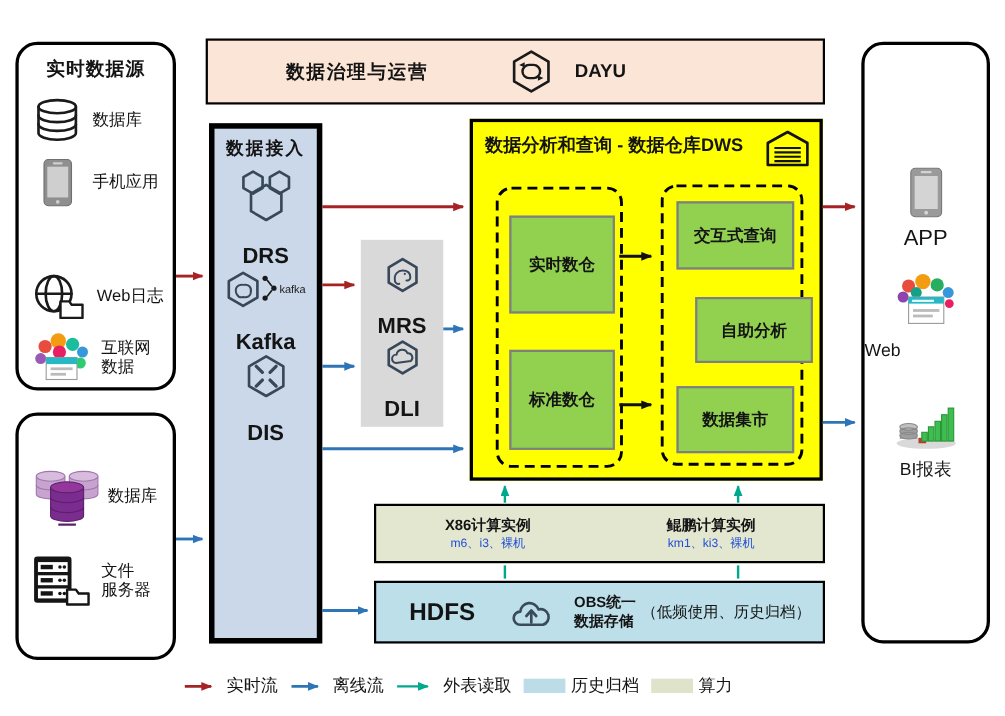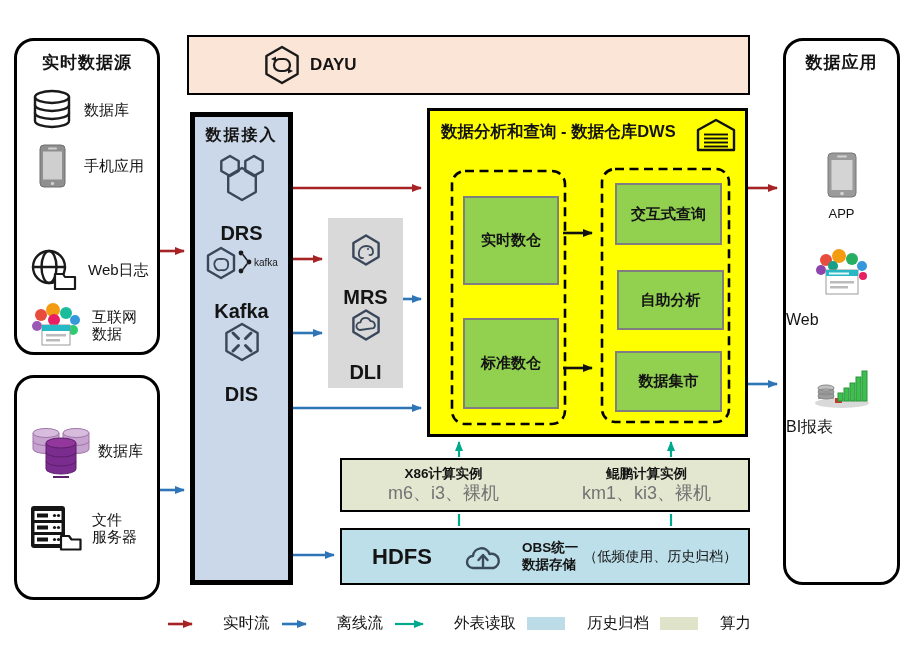--- a/index.html
+++ b/index.html
@@ -6,40 +6,40 @@
 #canvas{position:relative;width:914px;height:651px;background:#fff;font-family:"Liberation Sans","DejaVu Sans",sans-serif;color:#141414;overflow:hidden}
 .abs{position:absolute;box-sizing:border-box}
 svg{display:block}
 svg text{font-family:"Liberation Sans","DejaVu Sans",sans-serif}
 .pill{border:3px solid #000;border-radius:20px;background:#fff}
 .pill-title{font-weight:bold;font-size:17px;text-align:center;letter-spacing:1px;margin-top:10px}
 .src-row{position:absolute;left:12px;display:flex;align-items:center;gap:9px}
 .src-label{font-size:15px;white-space:pre-line;line-height:1.15}
 #gov{left:187px;top:35px;width:563px;height:60px;background:var(--governance-bg,#FBE5D6);border:2px solid #000;display:flex;align-items:center}
 #gov .t{font-size:17px;font-weight:bold;margin-left:71px;letter-spacing:1.5px}
-#gov .dayu{display:flex;align-items:center;gap:8px;margin-left:73px}
+#gov .dayu{display:flex;align-items:center;gap:20px;margin-left:73px}
 #gov .dayu .n{font-size:17px;font-weight:bold}
 #ing{left:190px;top:112px;width:103px;height:473px;background:var(--ingestion-bg,#CBD8EA);border:5px solid #000000}
 #ing .t{font-size:16px;font-weight:bold;text-align:center;margin-top:8px;letter-spacing:2px}
 .svc{position:absolute;left:0;width:100%;display:flex;flex-direction:column;align-items:center}
 .svc .n{font-weight:bold;font-size:20px;margin-top:14px}
 #proc{left:328px;top:218px;width:75px;height:170px;background:var(--gray-box-bg,#D9D9D9)}
 #dws{left:427px;top:108px;width:321px;height:329px;background:var(--dws-bg,#FFFF00);border:3px solid #000}
 #dws .t{position:absolute;left:11px;top:10px;font-size:16.5px;font-weight:bold}
 .module{position:absolute;background:var(--green-box,#92D050);border:2px solid var(--green-box-border,#7F7F7F);display:flex;align-items:center;justify-content:center;font-weight:bold;font-size:15px}
 #comp{left:340px;top:458px;width:410px;height:54px;background:var(--compute-bg,#E3E7D0);border:2px solid #000;display:flex}
 #comp .col{flex:1;display:flex;flex-direction:column;align-items:center;justify-content:center;line-height:1.3}
 #comp .ct{font-size:13.5px;font-weight:bold}
-#comp .cs{font-size:18px;color:#737373}
+#comp .cs{font-size:11px;color:#1d4ed8}
 #hdfs{left:340px;top:528px;width:410px;height:57px;background:var(--hdfs-bg,#BCDFE9);border:2px solid #000;display:flex;align-items:center}
 #hdfs .h{font-size:22px;font-weight:bold;margin-left:30px}
 #hdfs .obs{font-size:13.5px;font-weight:bold;white-space:pre-line;line-height:1.25;margin-left:8px}
 #hdfs .note{font-size:14px;margin-left:5px}
 #legend{left:167px;top:613px;display:flex;align-items:center;font-size:15.5px}
-.lg{display:flex;align-items:center;gap:22px;margin-right:11px}
+.lg{display:flex;align-items:center;gap:5px;margin-right:11px}
 .lg .lab{white-space:nowrap}
 .sw{width:38px;height:13px}
 .s-red{stroke:var(--realtime-flow,#A62225);stroke-width:2.6}
 .s-blue{stroke:var(--offline-flow,#2E75B6);stroke-width:2.6}
 .s-teal{stroke:var(--external-read,#00A88E);stroke-width:2.2}
 .s-black{stroke:#111;stroke-width:2.6}
 .f-red{fill:var(--realtime-flow,#A62225)}
 .f-blue{fill:var(--offline-flow,#2E75B6)}
 .f-teal{fill:var(--external-read,#00A88E)}
 .f-black{fill:#111}
@@ -171,20 +171,21 @@
         <circle cx="25.5" cy="35.5" r="1.6" fill="#151515"></circle>
           <circle cx="29.5" cy="35.5" r="1.6" fill="#151515"></circle>
         <path d="M32,32 h8 l2.5,3.5 h9 v10 h-19.5 z" fill="#fff" stroke="#151515" stroke-width="2.2" stroke-linejoin="round"></path>
       </svg>
       <div class="src-label">文件
 服务器</div>
     </div>
   </div>
 
   <div class="abs" id="gov">
+    <div class="t">数据治理与运营</div>
     <div class="dayu">
       <svg width="40" height="44" viewBox="0 0 40 44">
         <polygon points="20,4 35.6,13 35.6,31 20,40 4.4,31 4.4,13" class="hex" style="stroke:#1a1a1a"></polygon>
         <rect x="12" y="16" width="16" height="12" rx="6" class="ink" style="stroke:#1a1a1a"></rect>
         <polygon points="14,13.6 9,16 14,18.4" fill="#1a1a1a"></polygon>
         <polygon points="26,25.6 31,28 26,30.4" fill="#1a1a1a"></polygon>
       </svg>
       <div class="n">DAYU</div>
     </div>
   </div>
@@ -257,21 +258,21 @@
     </svg>
     <div class="module" style="left:33px;top:85px;width:92px;height:85px">
         <span>实时数仓</span>
       </div>
     <div class="module" style="left:33px;top:207px;width:92px;height:87px">
         <span>标准数仓</span>
       </div>
     <div class="module" style="left:185px;top:72px;width:103px;height:58px">
         <span>交互式查询</span>
       </div>
-    <div class="module" style="left:187px;top:159px;width:103px;height:56px">
+    <div class="module" style="left:202px;top:159px;width:103px;height:56px">
         <span>自助分析</span>
       </div>
     <div class="module" style="left:185px;top:240px;width:103px;height:57px">
         <span>数据集市</span>
       </div>
   </div>
 
   <div class="abs" id="comp">
     <div class="col">
       <div class="ct">X86计算实例</div>
@@ -289,48 +290,47 @@
       <path d="M13,32 a6,6 0 0 1 0,-12 a8.5,8.5 0 0 1 16.5,-2 a6.5,6.5 0 0 1 4,14 z" class="ink" style="stroke:#3A4A5C;stroke-width:2.4"></path>
       <line x1="23" y1="30" x2="23" y2="20" class="ink" style="stroke:#3A4A5C;stroke-width:2.4"></line>
       <path d="M18.5,24 L23,19 L27.5,24" class="ink" style="stroke:#3A4A5C;stroke-width:2.4"></path>
     </svg>
     <div class="obs">OBS统一
 数据存储</div>
     <div class="note">（低频使用、历史归档）</div>
   </div>
 
   <div class="abs pill" style="left:783px;top:38px;width:117px;height:547px">
-    <div class="pill-title">数据应用</div>
     <div class="abs" style="left:0;top:110px;width:100%;text-align:center">
       <svg width="34" height="48" viewBox="0 0 34 48" style="margin:0 auto">
         <rect x="3" y="2" width="28" height="44" rx="4" fill="#9a9a9a" stroke="#777"></rect>
         <rect x="6.5" y="9" width="21" height="30" fill="#d4d4d4"></rect>
         <rect x="12" y="4.5" width="10" height="2" rx="1" fill="#d4d4d4"></rect>
         <circle cx="17" cy="42.5" r="1.8" fill="#d4d4d4"></circle>
       </svg>
-      <div style="font-size:13px;margin-top:7px">APP</div>
+      <div style="font-size:20px;margin-top:7px">APP</div>
     </div>
     <div class="abs" style="left:0;top:207px;width:100%;text-align:left">
       <svg width="60" height="56" viewBox="0 0 60 56" style="margin:0 auto">
         <circle cx="14" cy="12" r="6" fill="#E74C3C"></circle>
           <circle cx="27" cy="8" r="7" fill="#F39C12"></circle>
         <circle cx="40" cy="11" r="6" fill="#27AE60"></circle>
           <circle cx="50" cy="18" r="5" fill="#3498DB"></circle>
         <circle cx="9" cy="22" r="5" fill="#8E44AD"></circle>
           <circle cx="51" cy="28" r="4" fill="#E91E63"></circle>
         <circle cx="21" cy="18" r="5" fill="#16A085"></circle>
         <rect x="14" y="22" width="32" height="24" fill="#fff" stroke="#9a9a9a"></rect>
         <rect x="14" y="22" width="32" height="6" fill="#26B8C4"></rect>
         <rect x="17" y="24.5" width="20" height="2" fill="#e8f7f8"></rect>
         <rect x="18" y="33" width="24" height="2.5" fill="#bbb"></rect>
         <rect x="18" y="38" width="18" height="2.5" fill="#bbb"></rect>
       </svg>
       <div style="font-size:16px;margin-top:7px">Web</div>
     </div>
-    <div class="abs" style="left:0;top:320px;width:100%;">
+    <div class="abs" style="left:0;top:320px;width:100%;text-align:center">
       <svg width="60" height="48" viewBox="0 0 60 48" style="margin:0 auto">
         <ellipse cx="30" cy="42" rx="27" ry="5" fill="#d9d9d9"></ellipse>
         <rect x="6" y="27" width="16" height="11" fill="#9e9e9e"></rect>
         <ellipse cx="14" cy="27" rx="8" ry="3" fill="#c0c0c0" stroke="#8a8a8a"></ellipse>
         <ellipse cx="14" cy="31" rx="8" ry="3" fill="none" stroke="#8a8a8a"></ellipse>
         <ellipse cx="14" cy="35" rx="8" ry="3" fill="none" stroke="#8a8a8a"></ellipse>
         <rect x="23" y="37" width="7" height="5" fill="#C0392B"></rect>
         <rect x="26" y="32" width="5" height="8" fill="#3DBE4E" stroke="#2A9638"></rect>
         <rect x="32" y="27" width="5" height="13" fill="#3DBE4E" stroke="#2A9638"></rect>
         <rect x="38" y="22" width="5" height="18" fill="#3DBE4E" stroke="#2A9638"></rect>

